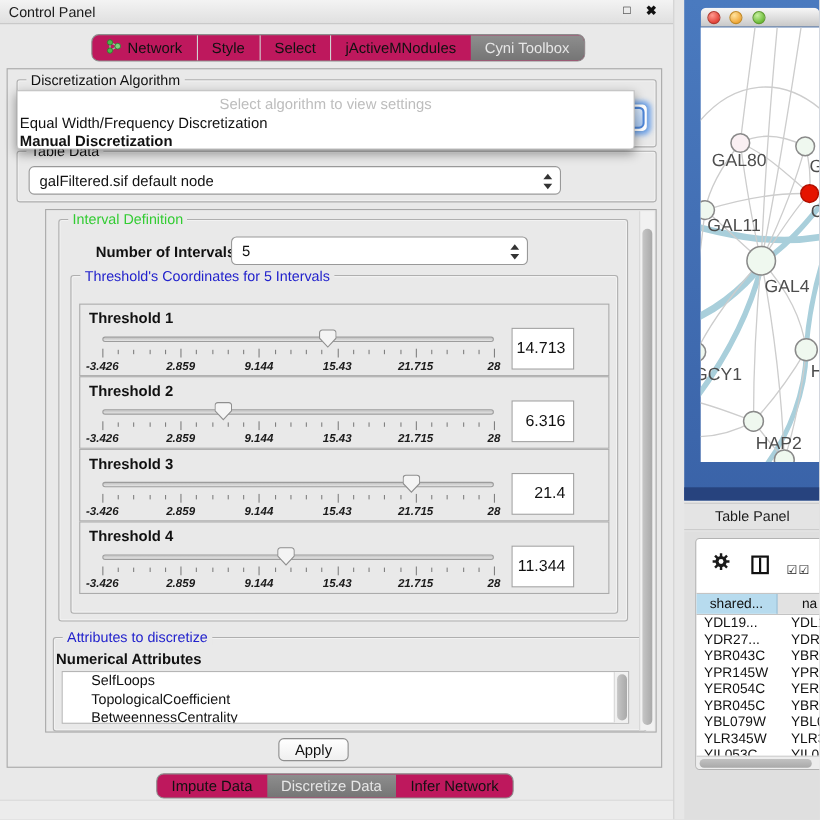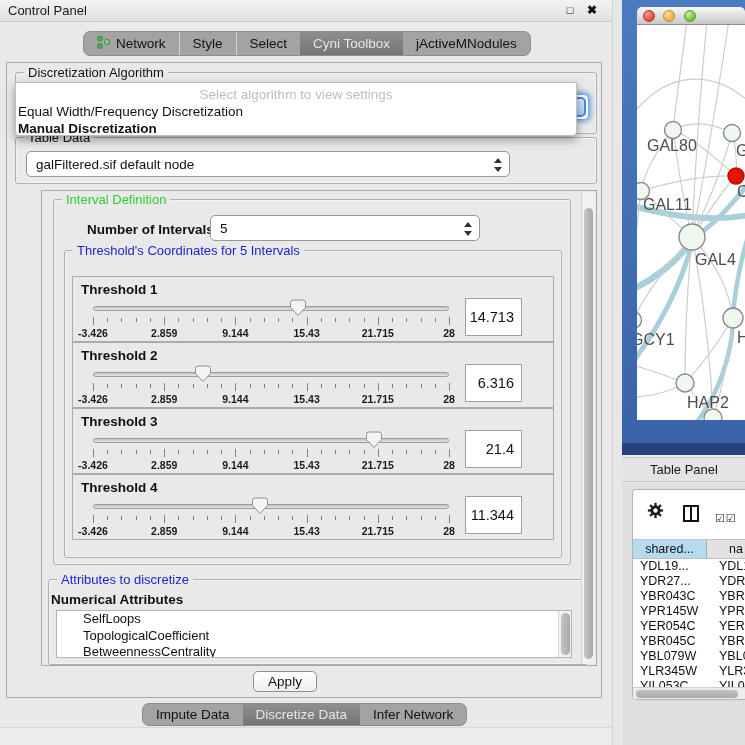--- a/index.html
+++ b/index.html
@@ -9,21 +9,21 @@
   
   #control-panel{position:absolute;left:0;top:0;width:612px;height:745px;background:#E9E9E9;}
   #cp-titlebar{position:absolute;left:0;top:0;width:612px;height:22px;
     background:linear-gradient(#F3F3F3,#E0E0E0);border-bottom:1px solid #C6C6C6;}
   #cp-title{position:absolute;left:8px;top:3px;font-size:13px;color:#1A1A1A;}
   .win-btn{position:absolute;top:2px;width:16px;height:16px;text-align:center;font-size:12px;color:#111;cursor:default;}
   #float-btn{right:34px;top:4px;font-size:11px;}
   #close-btn{right:12px;top:3px;font-weight:bold;}
 
   
-  .tabgroup{position:absolute;display:flex;background:#a3a3a3;border:1px solid #8D8D8D;border-radius:7px;overflow:hidden;}
+  .tabgroup{position:absolute;display:flex;background:#be185d;border:1px solid #8D8D8D;border-radius:7px;overflow:hidden;}
   #top-tabs{left:83px;top:31px;height:25px;}
   .tab{display:flex;align-items:center;padding:0 13px;font-size:13.5px;color:#111;white-space:nowrap;border-left:1px solid #D2D2D2;}
   .tab:first-child{border-left:none;}
   .tab.selected{background:linear-gradient(#8E8E8E,#757575);color:#E6E6E6;border-left:none;}
   .tab.selected + .tab{border-left:none;}
   .net-ico{margin-right:6px;}
 
   
   #main-panel{position:absolute;left:6px;top:62px;width:596px;height:636px;border:1px solid #A8A8A8;background:#E9E9E9;}
 
@@ -59,21 +59,21 @@
   .tbox{position:absolute;left:7px;width:482px;height:66px;border:1px solid #ABABAB;background:#E9E9E9;}
   .tbox .tlabel{position:absolute;left:8px;top:5px;font-size:13.5px;font-weight:bold;color:#111;}
   .slider{position:absolute;left:16px;top:26px;width:364px;height:38px;}
   .track-zone{position:absolute;left:4px;right:4px;top:0;height:100%;}
   .track{position:absolute;left:0;right:0;top:3px;height:5px;border:1px solid #9C9C9C;border-radius:4px;
     background:linear-gradient(#C2C2C2,#E6E6E6);}
   .thumb{position:absolute;top:-4px;width:16px;height:18px;margin-left:-8px;}
   .ticks{position:absolute;left:0;right:0;top:14px;height:9px;}
   .tick{position:absolute;top:1px;width:1px;height:4px;background:#808080;}
   .tick.major{top:0;height:8px;}
-  .tick-labels{position:absolute;left:0;right:0;top:24px;height:12px;}
+  .tick-labels{position:absolute;left:0;right:0;top:24px;height:12px;font-style:italic;}
   .tick-labels span{position:absolute;transform:translateX(-50%);font-size:10.5px;font-weight:bold;color:#1A1A1A;white-space:nowrap;}
   .vfield{position:absolute;left:392px;top:21px;width:57px;height:38px;border:1px solid #A0A0A0;background:#FFF;
     font-size:14.5px;color:#111;text-align:right;padding-right:7px;}
 
   
   #attr-list{position:absolute;left:7px;top:30px;width:516px;height:48px;background:#FFF;border:1px solid #B5B5B5;overflow:hidden;}
   .attr-item{font-size:13px;color:#111;line-height:16.5px;padding-left:26px;white-space:nowrap;}
   #attr-vscroll{position:absolute;right:0;top:0;bottom:0;width:13px;background:#F1F1F1;border-left:1px solid #D9D9D9;}
   #attr-vscroll .thumbv{top:2px;bottom:2px;}
 
@@ -143,25 +143,25 @@
           </svg>
         </span>
         <span>Network</span>
       </div>
       <div class="tab">
         <span>Style</span>
       </div>
       <div class="tab">
         <span>Select</span>
       </div>
+      <div class="tab">
+        <span>jActiveMNodules</span>
+      </div>
       <div class="tab selected">
         <span>Cyni Toolbox</span>
-      </div>
-      <div class="tab">
-        <span>jActiveMNodules</span>
       </div>
     </div>
 
     <div id="main-panel">
 
       <div class="group" style="left:8px;top:9px;width:582px;height:62px;">
         <span class="gtitle">Discretization Algorithm</span>
       </div>
       <div class="combo" id="algo-combo">
         <span class="blue-step"></span>

